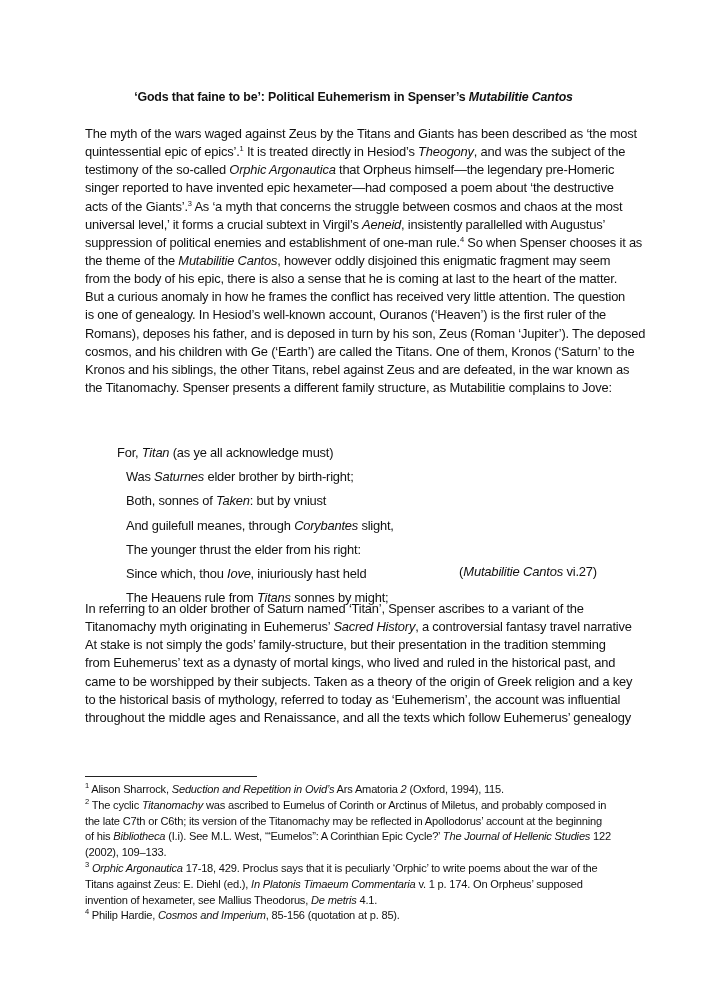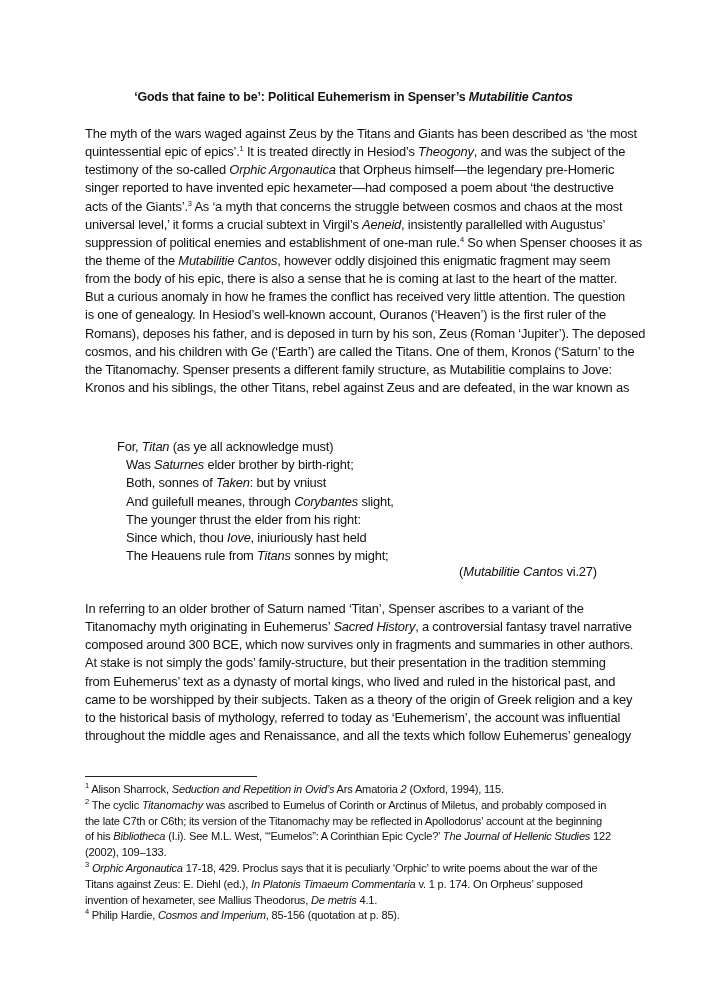--- a/index.html
+++ b/index.html
@@ -7,21 +7,21 @@
            font-family: "Liberation Sans", "DejaVu Sans", sans-serif; color: #111; }
     .page { position: absolute; left: 0; top: 0; width: 707px; height: 808px; background: #fff; padding-left: 11px; }
     .title { position: absolute; top: 90px; left: 0; width: 707px; text-align: center;
              font-size: 12.4px; font-weight: bold; letter-spacing: -0.15px; }
     .body-text { position: absolute; left: 85px; width: 545px; font-size: 12.9px;
                  letter-spacing: -0.2px; line-height: 18.15px; }
     .line { white-space: nowrap; height: 18.15px; }
     .p1 { top: 125px; }
     .verse { position: absolute; left: 117px; top: 438px; font-size: 12.9px;
              line-height: 18.2px; letter-spacing: -0.2px; }
-    .verse .vl { white-space: nowrap; height: 18.2px; padding-left: 9px; }
+    .verse .vl { white-space: nowrap; height: 18.2px; padding-left: 9px; margin-top: 6px; }
     .verse .vl.first { padding-left: 0; }
     .verse-cite { position: absolute; right: 121px; top: 564px; font-size: 13px; letter-spacing: -0.2px; white-space: nowrap; }
     .p2 { top: 600px; }
     .fn-rule { position: absolute; left: 85px; top: 776px; width: 172px; height: 1px; background: #222; }
     .footnotes { position: absolute; left: 85px; width: 550px; top: 782px; font-size: 11.1px;
                  line-height: 15.8px; letter-spacing: -0.2px; }
     .fn-line { white-space: nowrap; height: 15.8px; }
     sup { font-size: 7.5px; vertical-align: 5px; line-height: 0; }
     i { font-style: italic; }
   </style>
@@ -40,40 +40,39 @@
       <div class="line"><span>singer reported to have invented epic hexameter—had composed a poem about ‘the destructive</span></div>
       <div class="line"><span>acts of the Giants’.</span><sup>3</sup><span> As ‘a myth that concerns the struggle between cosmos and chaos at the most</span></div>
       <div class="line"><span>universal level,’ it forms a crucial subtext in Virgil’s </span><i>Aeneid</i><span>, insistently parallelled with Augustus’</span></div>
       <div class="line"><span>suppression of political enemies and establishment of one-man rule.</span><sup>4</sup><span>  So when Spenser chooses it as</span></div>
       <div class="line"><span>the theme of the </span><i>Mutabilitie Cantos</i><span>, however oddly disjoined this enigmatic fragment may seem</span></div>
       <div class="line"><span>from the body of his epic, there is also a sense that he is coming at last to the heart of the matter.</span></div>
       <div class="line"><span>But a curious anomaly in how he frames the conflict has received very little attention. The question</span></div>
       <div class="line"><span>is one of genealogy. In Hesiod’s well-known account, Ouranos (‘Heaven’) is the first ruler of the</span></div>
       <div class="line"><span>Romans), deposes his father, and is deposed in turn by his son, Zeus (Roman ‘Jupiter’). The deposed</span></div>
       <div class="line"><span>cosmos, and his children with Ge (‘Earth’) are called the Titans. One of them, Kronos (‘Saturn’ to the</span></div>
+      <div class="line"><span>Kronos and his siblings, the other Titans, rebel against Zeus and are defeated, in the war known as</span></div>
       <div class="line"><span>the Titanomachy. Spenser presents a different family structure, as Mutabilitie complains to Jove:</span></div>
-      <div class="line"><span>Kronos and his siblings, the other Titans, rebel against Zeus and are defeated, in the war known as</span></div>
     </div>
 
   <div class="verse">
       <div class="vl first"><span>For, </span><i>Titan</i><span> (as ye all acknowledge must)</span></div>
       <div class="vl"><span>Was </span><i>Saturnes</i><span> elder brother by birth-right;</span></div>
       <div class="vl"><span>Both, sonnes of </span><i>Taken</i><span>: but by vniust</span></div>
       <div class="vl"><span>And guilefull meanes, through </span><i>Corybantes</i><span> slight,</span></div>
       <div class="vl"><span>The younger thrust the elder from his right:</span></div>
       <div class="vl"><span>Since which, thou </span><i>Iove</i><span>, iniuriously hast held</span></div>
       <div class="vl"><span>The Heauens rule from </span><i>Titans</i><span> sonnes by might;</span></div>
     </div>
 
   <div class="verse-cite"><span>(</span><i>Mutabilitie Cantos</i><span> vi.27)</span></div>
 
   <div class="body-text p2">
       <div class="line first"><span>In referring to an older brother of Saturn named ‘Titan’, Spenser ascribes to a variant of the</span></div>
       <div class="line"><span>Titanomachy myth originating in Euhemerus’ </span><i>Sacred History</i><span>, a controversial fantasy travel narrative</span></div>
-      <div class="line"><span>composed around 300 BCE, which now survives only in fragments and summaries in other authors.</span></div>
       <div class="line"><span>At stake is not simply the gods’ family-structure, but their presentation in the tradition stemming</span></div>
       <div class="line"><span>from Euhemerus’ text as a dynasty of mortal kings, who lived and ruled in the historical past, and</span></div>
       <div class="line"><span>came to be worshipped by their subjects. Taken as a theory of the origin of Greek religion and a key</span></div>
       <div class="line"><span>to the historical basis of mythology, referred to today as ‘Euhemerism’, the account was influential</span></div>
       <div class="line"><span>throughout the middle ages and Renaissance, and all the texts which follow Euhemerus’ genealogy</span></div>
     </div>
 
   <div class="fn-rule"></div>
 
   <div class="footnotes">

